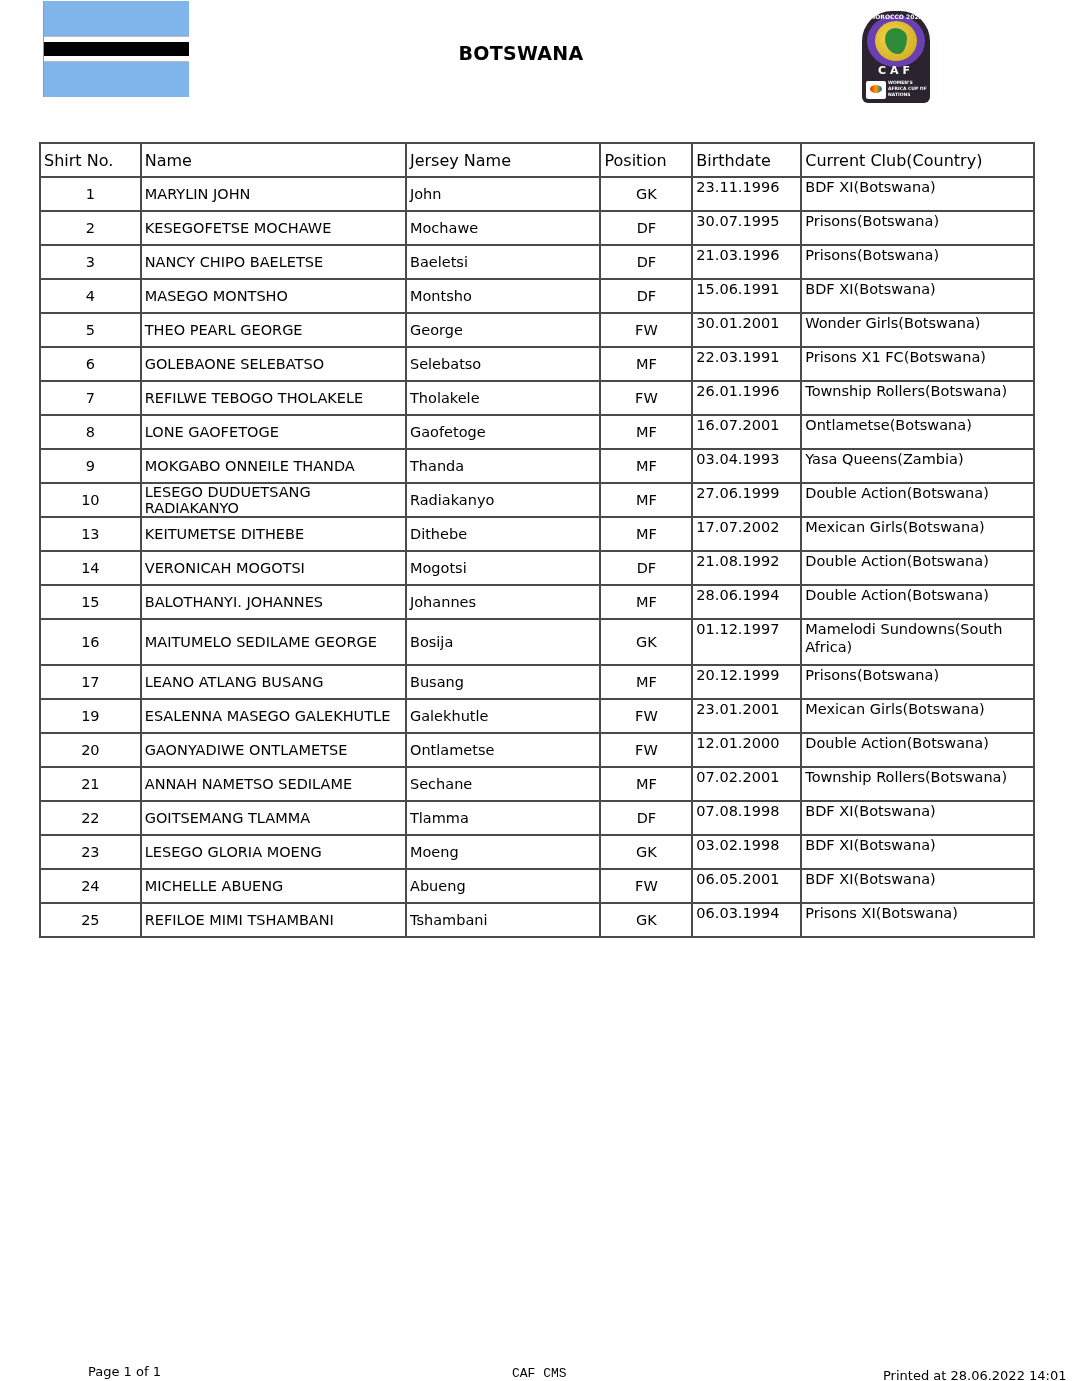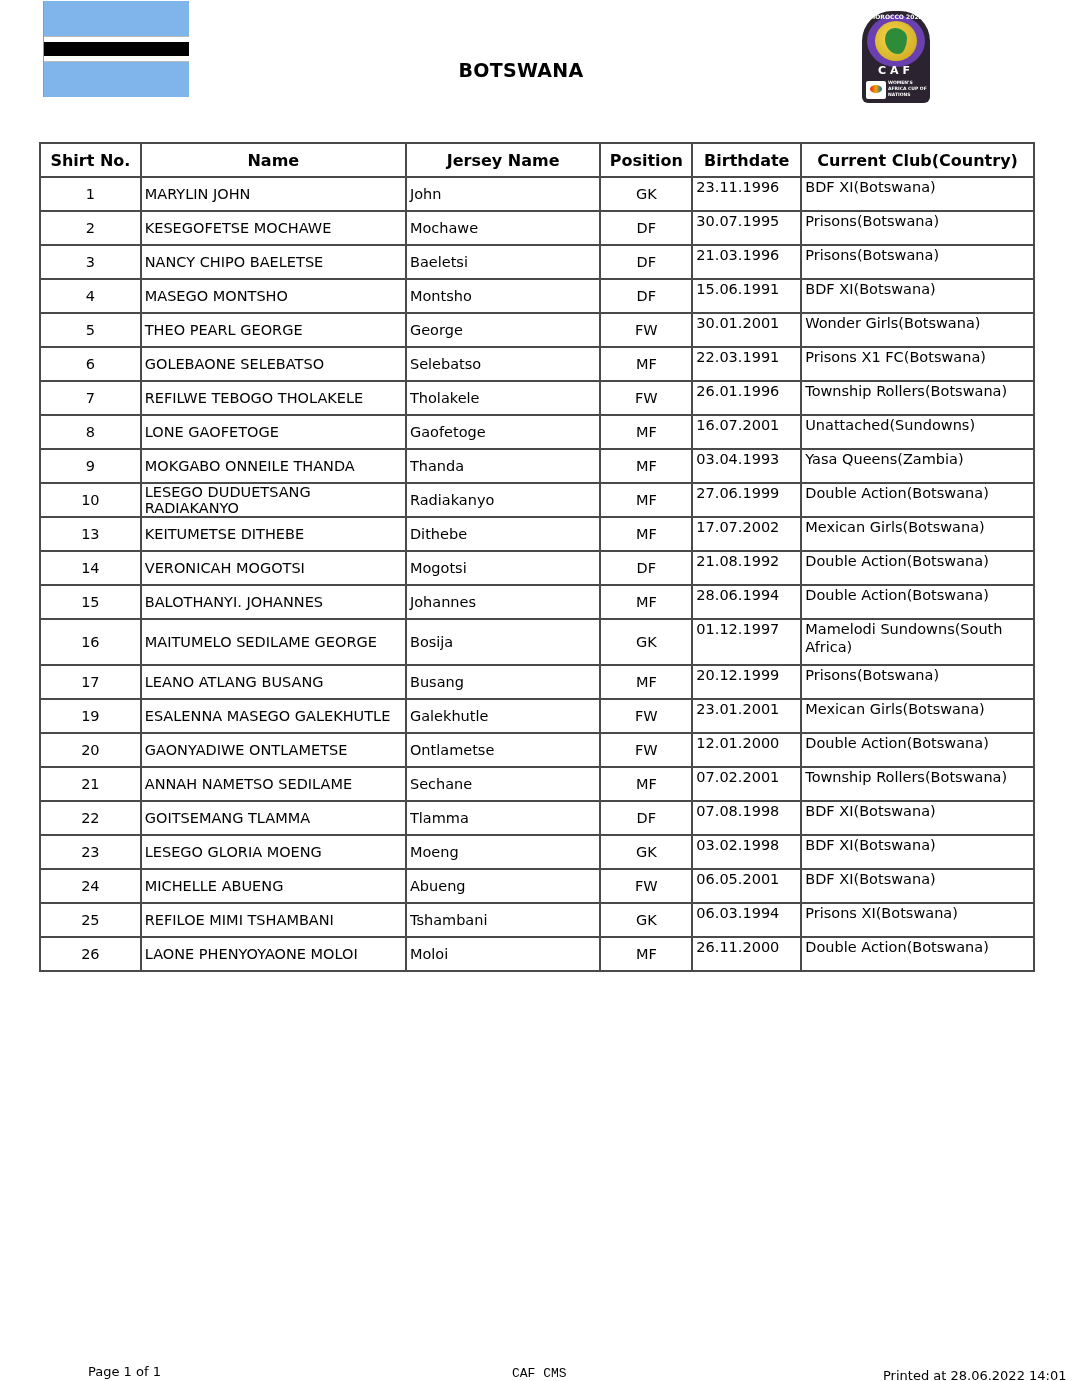--- a/index.html
+++ b/index.html
@@ -12,21 +12,21 @@
       background: #7fb5ea; border-left: 1px solid #999;
     }
     .flag .band-white {
       position: absolute; left: 0; right: 0; top: 35px; height: 26px; background: #fff;
       border-top: 1px solid #bbb; border-bottom: 1px solid #bbb; box-sizing: border-box;
     }
     .flag .band-black {
       position: absolute; left: 0; right: 0; top: 41px; height: 14px; background: #000;
     }
     .title {
-      position: absolute; left: 0; width: 1042px; top: 59px; text-align: center;
+      position: absolute; left: 0; width: 1042px; top: 42px; text-align: center;
       font-weight: bold; font-size: 19px; letter-spacing: 0.3px;
     }
     .logo {
       position: absolute; left: 862px; top: 11px; width: 68px; height: 92px;
       background: #2b2430; border-radius: 30px 30px 6px 6px;
     }
     .logo .ring {
       position: absolute; left: 5px; top: 4px; width: 58px; height: 52px;
       border-radius: 50%; background: #6a3fb0;
     }
@@ -59,21 +59,21 @@
       color: #fff; font-size: 4.5px; line-height: 6px; font-weight: bold;
     }
     table.roster {
       position: absolute; left: 39px; top: 142px; width: 996px;
       border-collapse: collapse; font-size: 14.5px;
     }
     table.roster th, table.roster td {
       border: 2px solid #4a4a4a; padding: 0 3px; box-sizing: border-box;
     }
     table.roster th {
-      height: 34px; font-weight: bold; font-size: 16px; text-align: center;
+      height: 34px; font-weight: normal; font-size: 16px; text-align: left;
     }
     table.roster td { height: 34px; }
     table.roster tr.tall td { height: 46px; }
     td.c-no, td.c-pos { text-align: center; vertical-align: middle; padding-top: 3px; }
     td.c-name, td.c-jersey { vertical-align: middle; padding-top: 3px; }
     td.c-birth, td.c-club { vertical-align: top; padding-top: 3px; line-height: 18px; }
     col.w-no { width: 101px; } col.w-name { width: 266px; } col.w-jersey { width: 195px; }
     col.w-pos { width: 92px; } col.w-birth { width: 109px; } col.w-club { width: 233px; }
     .footer { position: absolute; top: 1364px; font-size: 13px; margin-left: 47px; }
     .footer.left { left: 41px; }
@@ -175,21 +175,21 @@
         <td class="c-pos">FW</td>
         <td class="c-birth">26.01.1996</td>
         <td class="c-club">Township Rollers(Botswana)</td>
       </tr>
       <tr>
         <td class="c-no">8</td>
         <td class="c-name">LONE GAOFETOGE</td>
         <td class="c-jersey">Gaofetoge</td>
         <td class="c-pos">MF</td>
         <td class="c-birth">16.07.2001</td>
-        <td class="c-club">Unattached(Sundowns)</td>
+        <td class="c-club">Ontlametse(Botswana)</td>
       </tr>
       <tr>
         <td class="c-no">9</td>
         <td class="c-name">MOKGABO ONNEILE THANDA</td>
         <td class="c-jersey">Thanda</td>
         <td class="c-pos">MF</td>
         <td class="c-birth">03.04.1993</td>
         <td class="c-club">Yasa Queens(Zambia)</td>
       </tr>
       <tr>
@@ -289,26 +289,18 @@
         <td class="c-club">BDF XI(Botswana)</td>
       </tr>
       <tr>
         <td class="c-no">25</td>
         <td class="c-name">REFILOE MIMI TSHAMBANI</td>
         <td class="c-jersey">Tshambani</td>
         <td class="c-pos">GK</td>
         <td class="c-birth">06.03.1994</td>
         <td class="c-club">Prisons XI(Botswana)</td>
       </tr>
-      <tr>
-        <td class="c-no">26</td>
-        <td class="c-name">LAONE PHENYOYAONE MOLOI</td>
-        <td class="c-jersey">Moloi</td>
-        <td class="c-pos">MF</td>
-        <td class="c-birth">26.11.2000</td>
-        <td class="c-club">Double Action(Botswana)</td>
-      </tr>
     </tbody>
 </table>
 
 <div class="footer left">Page 1 of 1</div>
 <div class="footer center">CAF CMS</div>
 <div class="footer right">Printed at 28.06.2022 14:01</div>
 
 </body></html>

